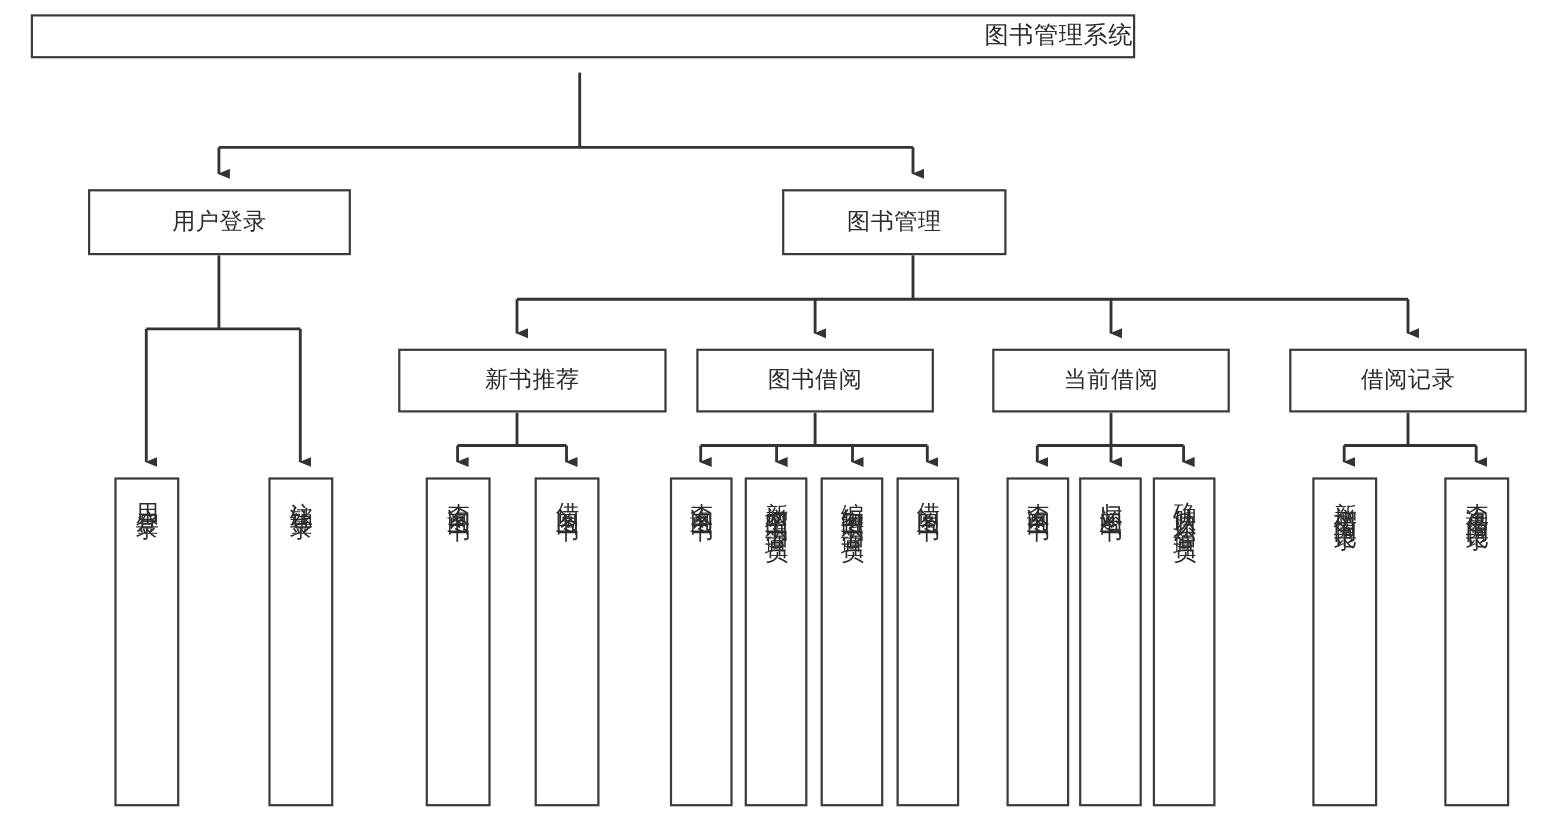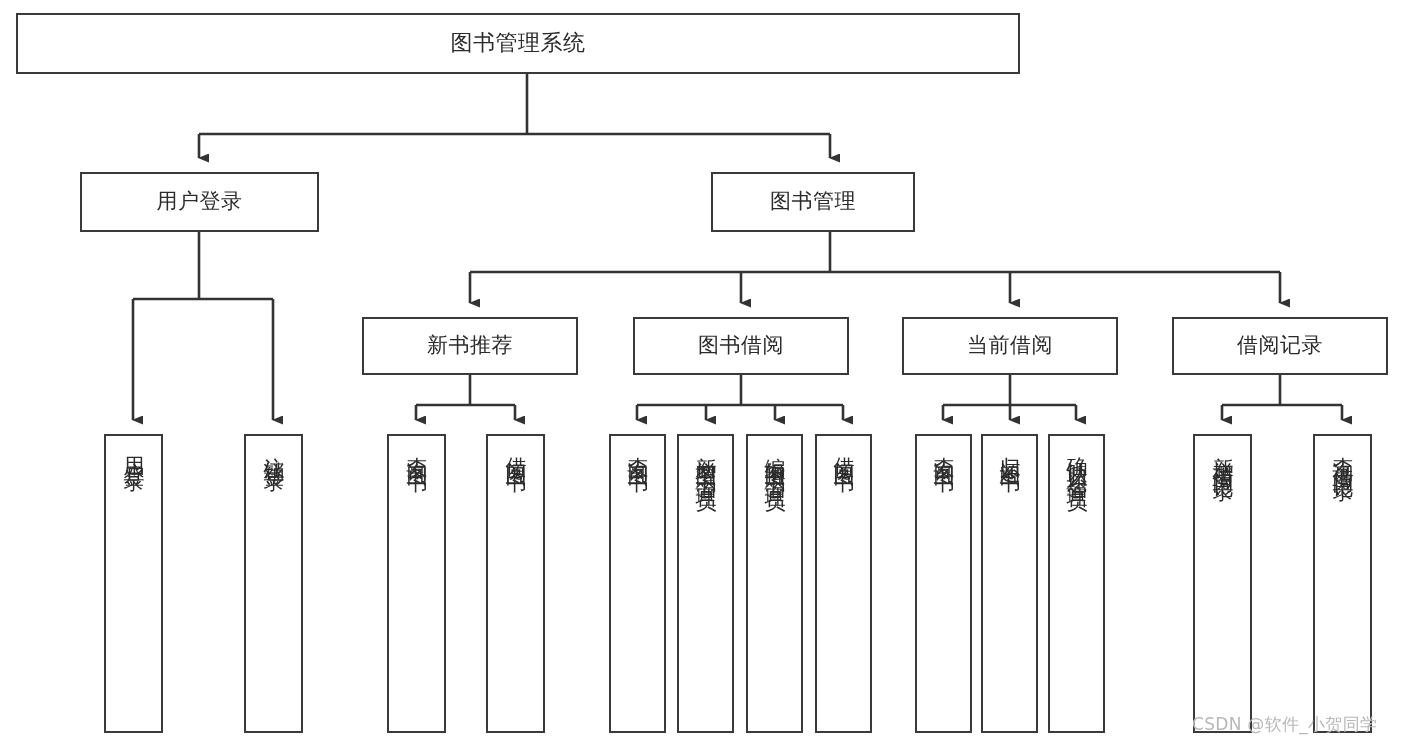--- a/index.html
+++ b/index.html
@@ -137,32 +137,32 @@
     </g>
 
     <g stroke="#333333" stroke-width="2.6" fill="none">
       <path d="M 1280,375 L 1280,405"></path>
       <path d="M 1222,405 L 1342,405"></path>
       <path d="M 1222,405 L 1222,420" marker-end="url(#arrowhead)"></path>
       <path d="M 1342,405 L 1342,420" marker-end="url(#arrowhead)"></path>
     </g>
   </svg>
 
-  <div class="node-box root" style="left:16px; top:13px; width:1004px; height:61px;">
+  <div class="node-box root" style="left:28px; top:13px; width:1004px; height:40px;justify-content:flex-end;">
     <span class="node-label-h">图书管理系统</span>
   </div>
 
   <div class="node-box" style="left:80px; top:172px; width:239px; height:60px;">
     <span class="node-label-h">用户登录</span>
   </div>
   <div class="node-box" style="left:711px; top:172px; width:204px; height:60px;">
     <span class="node-label-h">图书管理</span>
   </div>
 
-  <div class="node-box" style="left:362px; top:317px; width:216px; height:58px;">
+  <div class="node-box" style="left:362px; top:317px; width:244px; height:58px;">
     <span class="node-label-h">新书推荐</span>
   </div>
   <div class="node-box" style="left:633px; top:317px; width:216px; height:58px;">
     <span class="node-label-h">图书借阅</span>
   </div>
   <div class="node-box" style="left:902px; top:317px; width:216px; height:58px;">
     <span class="node-label-h">当前借阅</span>
   </div>
   <div class="node-box" style="left:1172px; top:317px; width:216px; height:58px;align-items:center;">
     <span class="node-label-h">借阅记录</span>
@@ -205,15 +205,14 @@
     <span class="node-label-v">确认归还（管理员）</span>
   </div>
 
   <div class="node-box vertical" style="left:1193px; top:434px; width:59px; height:299px;">
     <span class="node-label-v">新增借阅记录</span>
   </div>
   <div class="node-box vertical" style="left:1313px; top:434px; width:59px; height:299px;">
     <span class="node-label-v">查询借阅记录</span>
   </div>
 
-  <div class="watermark">CSDN @软件_小贺同学</div>
 
 </div>
 
 </body></html>

